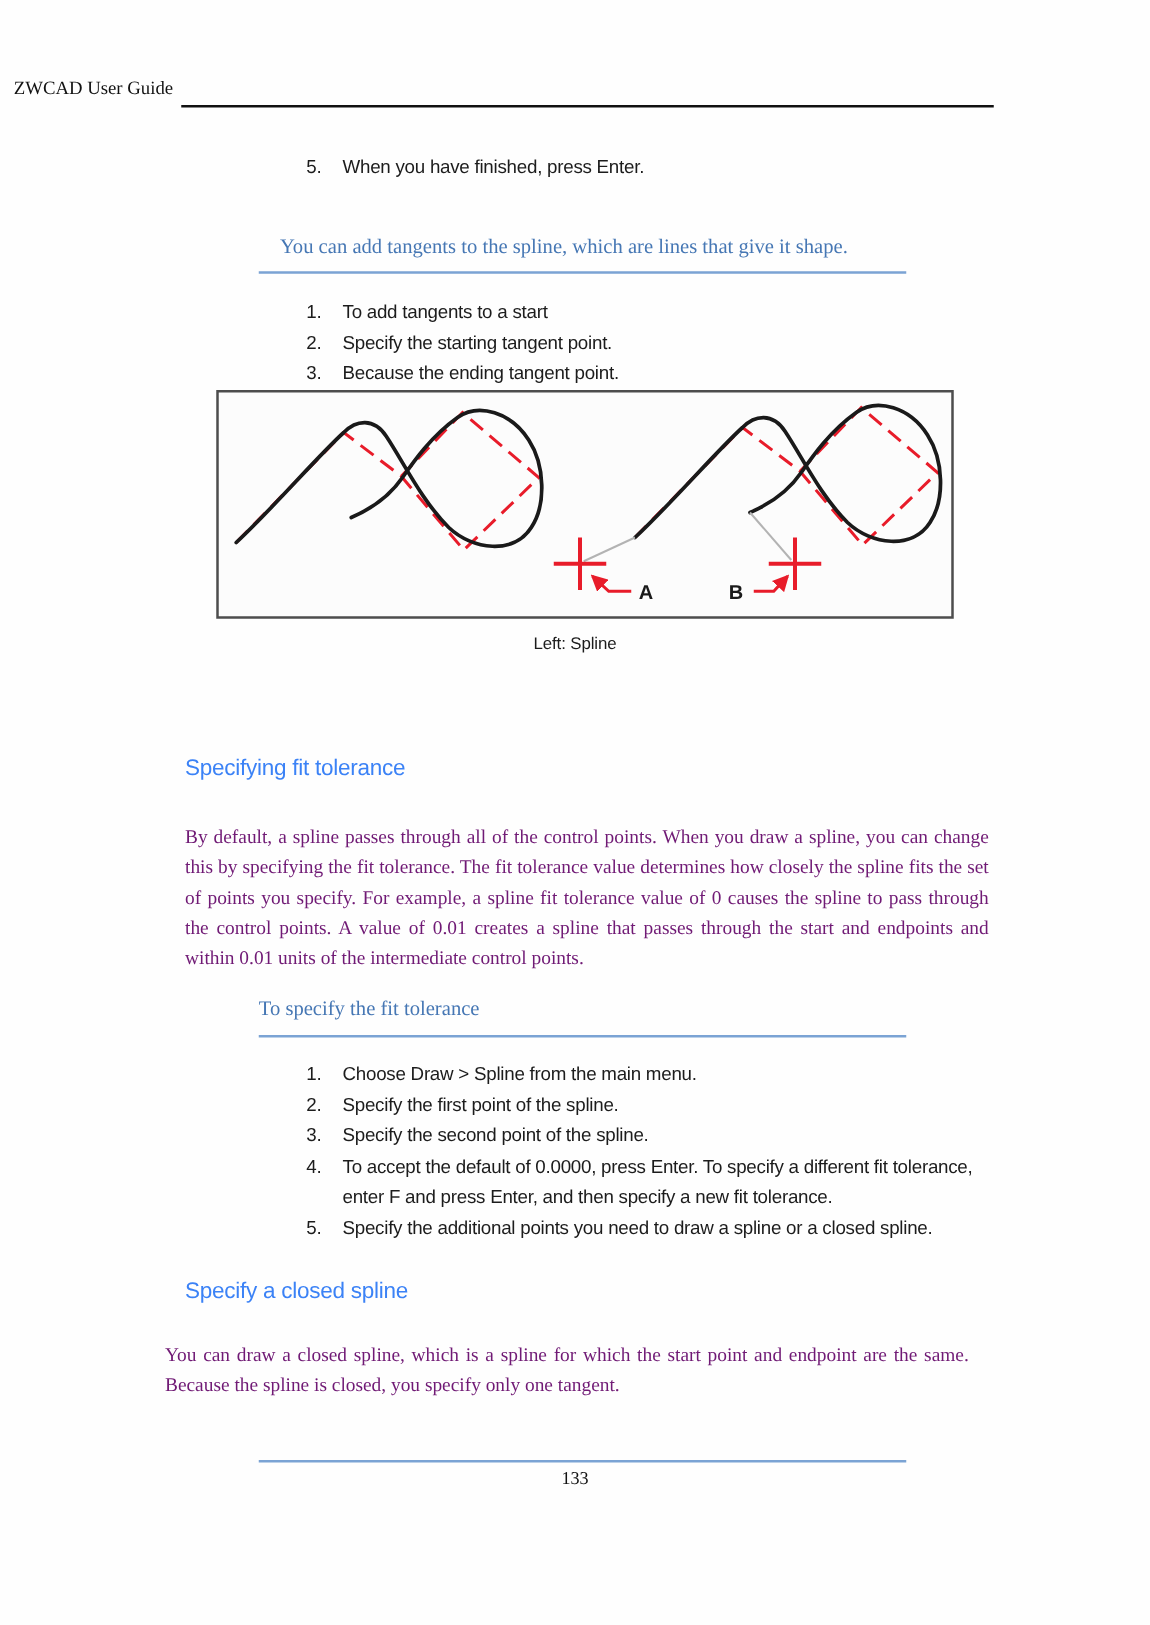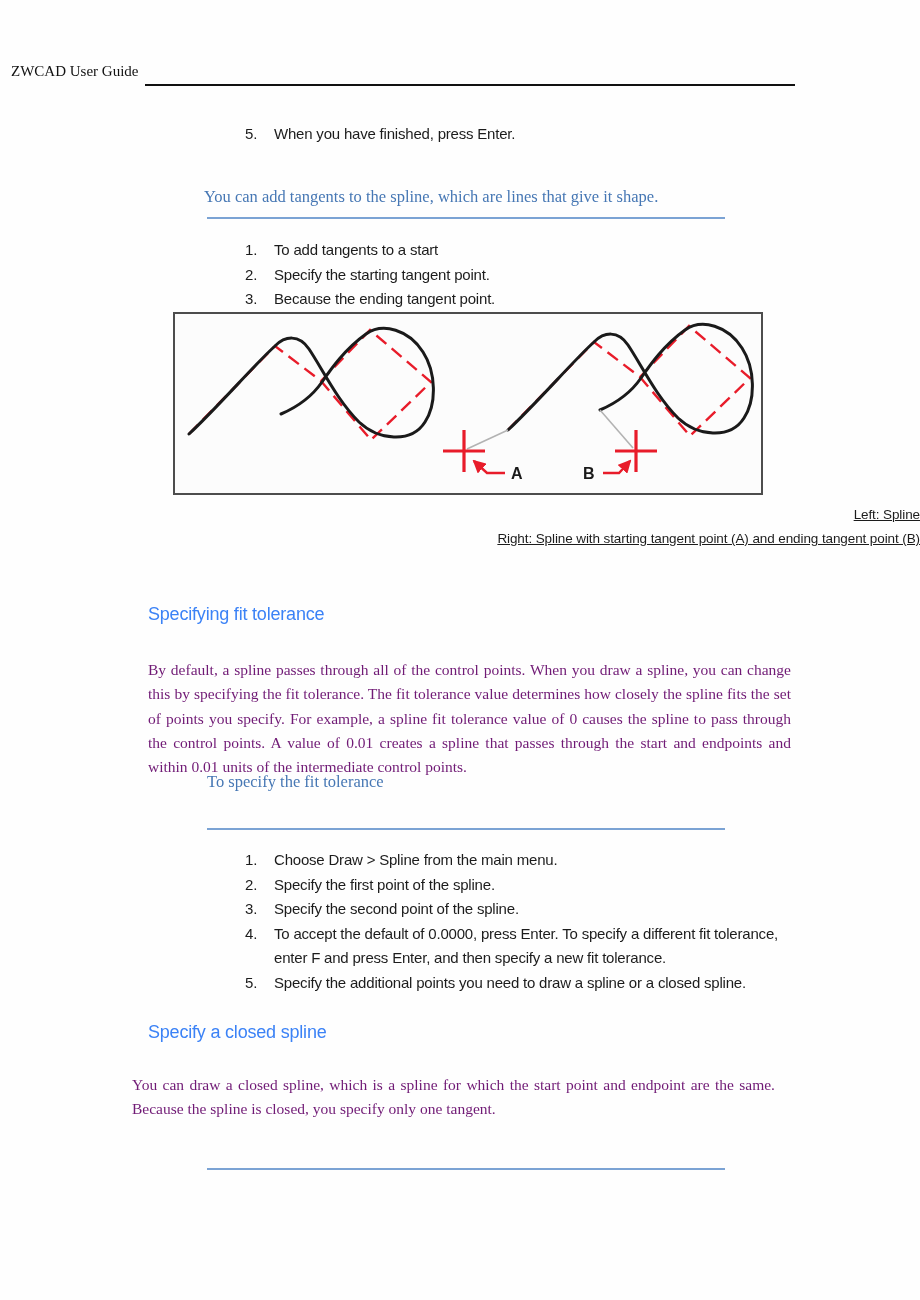--- a/index.html
+++ b/index.html
@@ -22,45 +22,45 @@
     letter-spacing:-0.2px;}
   .steprow .num{width:29px;flex:0 0 29px;}
   .steprow .txt{flex:1;}
 
   .single-step{top:122px;left:245px;width:560px;}
 
   
   .proc-head{font-family:"Liberation Serif",serif;font-size:16.5px;color:#4677b4;}
   .proc-rule{height:2px;background:#7ba3d4;}
 
-  .ph1{top:187px;left:204px;width:520px;}
+  .ph1{top:187px;left:224px;width:520px;}
   .pr1{top:217px;left:207px;width:518px;}
   .list1{top:238px;left:245px;width:560px;}
 
   
   .figure-box{top:312px;left:173px;width:590px;height:183px;background:#fcfcfc;
     border:2px solid #4d4d4d;box-sizing:border-box;}
   .figure-box svg{display:block;width:100%;height:100%;}
 
-  .cap{left:0;width:920px;text-align:right;font-size:13.5px;color:#1c1c1c;letter-spacing:-0.1px;text-decoration:underline;}
+  .cap{left:0;width:920px;text-align:center;font-size:13.5px;color:#1c1c1c;letter-spacing:-0.1px;}
   .cap1{top:507px;}
   .cap2{top:531px;}
 
   
   .sec-title{font-size:18px;color:#3b82f6;letter-spacing:-0.2px;}
   .st1{top:604px;left:148px;}
   .st2{top:1022px;left:148px;}
 
   
   .para{font-family:"Liberation Serif",serif;font-size:15.5px;line-height:24.3px;
     text-align:justify;color:#701a75;}
   .p1{top:658px;left:148px;width:643px;}
   .p2{top:1073px;left:132px;width:643px;}
 
-  .ph2{top:772px;left:207px;width:520px;}
+  .ph2{top:797px;left:207px;width:520px;}
   .pr2{top:828px;left:207px;width:518px;}
   .list2{top:848px;left:245px;width:552px;}
 
   .ph3{top:1140px;left:207px;width:520px;}
   .pr3{top:1168px;left:207px;width:518px;}
 
   .page-num{top:1175px;left:0;width:920px;text-align:center;
     font-family:"Liberation Serif",serif;font-size:14.5px;color:#111;}
 </style>
 </head>
@@ -127,21 +127,20 @@
         <path d="M 330 159 L 312 159 L 299 147" fill="none" stroke="#e81c2a" stroke-width="2.4" marker-end="url(#arr)"></path>
         <path d="M 428 159 L 444 159 L 455 147" fill="none" stroke="#e81c2a" stroke-width="2.4" marker-end="url(#arr)"></path>
 
         <text x="336" y="165" font-family="Liberation Sans, sans-serif" font-size="16" font-weight="bold" fill="#1a1a1a">A</text>
         <text x="408" y="165" font-family="Liberation Sans, sans-serif" font-size="16" font-weight="bold" fill="#1a1a1a">B</text>
       </g>
     </svg>
   </div>
 
   <div class="abs cap cap1">Left: Spline</div>
-  <div class="abs cap cap2">Right: Spline with starting tangent point (A) and ending tangent point (B)</div>
 
   <div class="abs sec-title st1">Specifying fit tolerance</div>
   <div class="abs para p1">By default, a spline passes through all of the control points. When you draw a spline, you can change this by specifying the fit tolerance. The fit tolerance value determines how closely the spline fits the set of points you specify. For example, a spline fit tolerance value of 0 causes the spline to pass through the control points. A value of 0.01 creates a spline that passes through the start and endpoints and within 0.01 units of the intermediate control points.</div>
 
   <div class="abs ph2 proc-head">To specify the fit tolerance</div>
   <div class="abs pr2 proc-rule"></div>
 
   <div class="abs list2">
     <div class="steprow">
       <span class="num">1.</span>
@@ -163,14 +162,15 @@
       <span class="num">5.</span>
       <span class="txt">Specify the additional points you need to draw a spline or a closed spline.</span>
     </div>
   </div>
 
   <div class="abs sec-title st2">Specify a closed spline</div>
   <div class="abs para p2">You can draw a closed spline, which is a spline for which the start point and endpoint are the same. Because the spline is closed, you specify only one tangent.</div>
 
   <div class="abs pr3 proc-rule"></div>
 
+  <div class="abs page-num">133</div>
 
 </div>
 
 </body></html>

